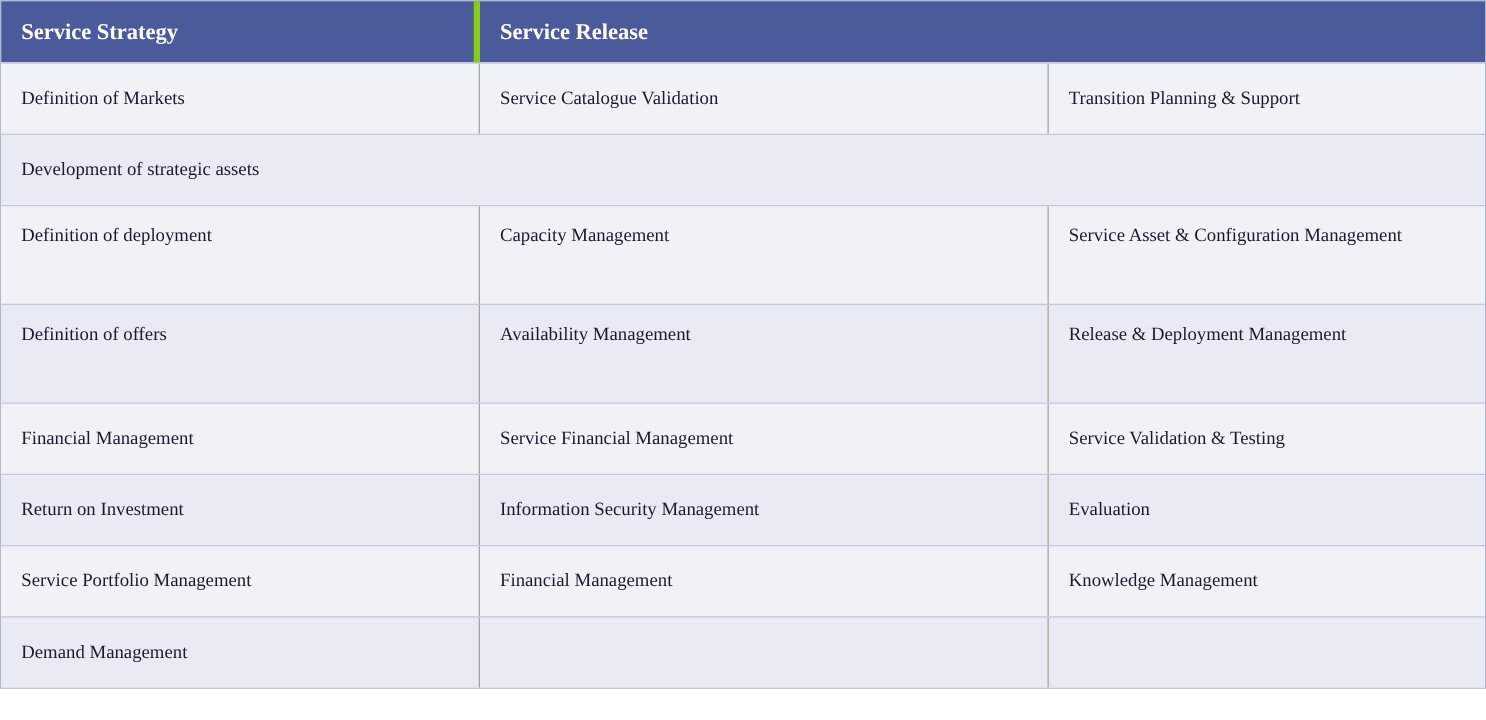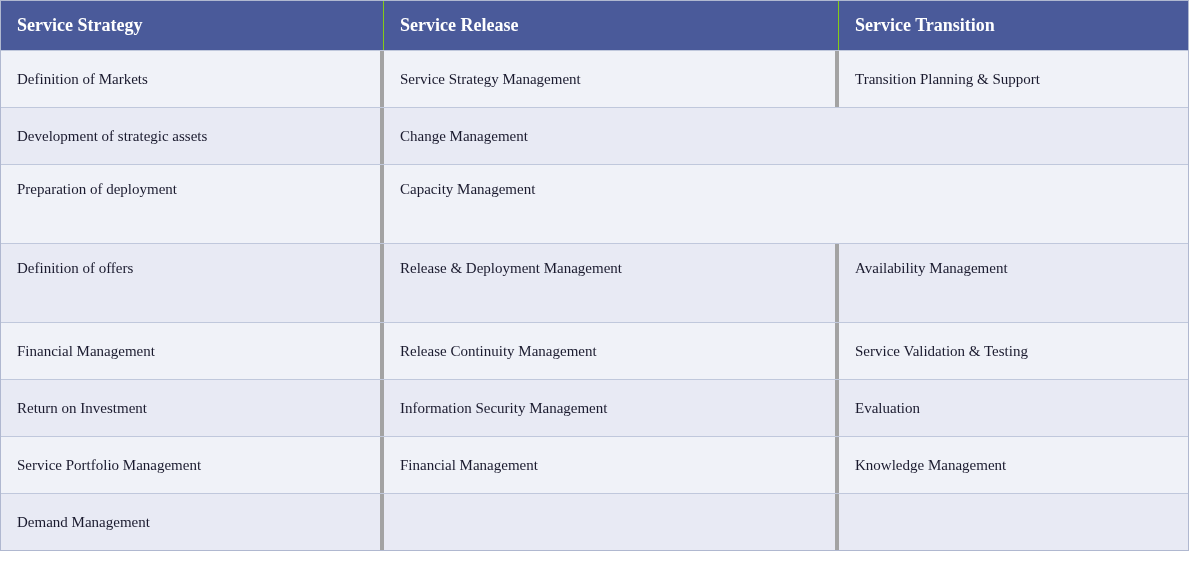--- a/index.html
+++ b/index.html
@@ -19,21 +19,21 @@
       display: grid;
       grid-template-columns: 383px 455px 351px;
       background-color: #4a5a9a;
     }
 
     .header-cell {
       padding: 14px 16px;
       color: #fff;
       font-size: 18px;
       font-weight: bold;
-      border-right: 1px solid #84cc16;
+      border-right: 5px solid #84cc16;
     }
 
     .header-cell:last-child {
       border-right: none;
     }
 
     .body-row {
       display: grid;
       grid-template-columns: 383px 455px 351px;
       border-top: 1px solid #c0c8dc;
@@ -44,21 +44,21 @@
     }
 
     .body-row:nth-child(even) {
       background-color: #f0f2f8;
     }
 
     .body-cell {
       padding: 14px 16px;
       color: #1a1a2e;
       font-size: 15px;
-      border-right: 4px solid #a3a3a3;
+      border-right: 1px solid #a3a3a3;
       line-height: 1.4;
       min-height: 56px;
       display: flex;
       align-items: center;
     }
 
     .body-cell:last-child {
       border-right: none;
     }
 
@@ -68,44 +68,43 @@
       padding-top: 14px;
     }
   </style>
 </head>
 <body>
 
 <div class="table-container">
   <div class="header-row">
     <div class="header-cell">Service Strategy</div>
     <div class="header-cell">Service Release</div>
-    <div class="header-cell">Service Transition</div>
   </div>
 
 <div class="body-row">
       <div class="body-cell">Definition of Markets</div>
-      <div class="body-cell">Service Strategy Management</div>
+      <div class="body-cell">Service Catalogue Validation</div>
       <div class="body-cell">Transition Planning &amp; Support</div>
     </div>
     <div class="body-row">
       <div class="body-cell">Development of strategic assets</div>
-      <div class="body-cell">Change Management</div>
     </div>
     <div class="body-row">
-      <div class="body-cell tall">Preparation of deployment</div>
+      <div class="body-cell tall">Definition of deployment</div>
       <div class="body-cell tall">Capacity Management</div>
+      <div class="body-cell tall">Service Asset &amp; Configuration Management</div>
     </div>
     <div class="body-row">
       <div class="body-cell tall">Definition of offers</div>
+      <div class="body-cell tall">Availability Management</div>
       <div class="body-cell tall">Release &amp; Deployment Management</div>
-      <div class="body-cell tall">Availability Management</div>
     </div>
     <div class="body-row">
       <div class="body-cell">Financial Management</div>
-      <div class="body-cell">Release Continuity Management</div>
+      <div class="body-cell">Service Financial Management</div>
       <div class="body-cell">Service Validation &amp; Testing</div>
     </div>
     <div class="body-row">
       <div class="body-cell">Return on Investment</div>
       <div class="body-cell">Information Security Management</div>
       <div class="body-cell">Evaluation</div>
     </div>
     <div class="body-row">
       <div class="body-cell">Service Portfolio Management</div>
       <div class="body-cell">Financial Management</div>

